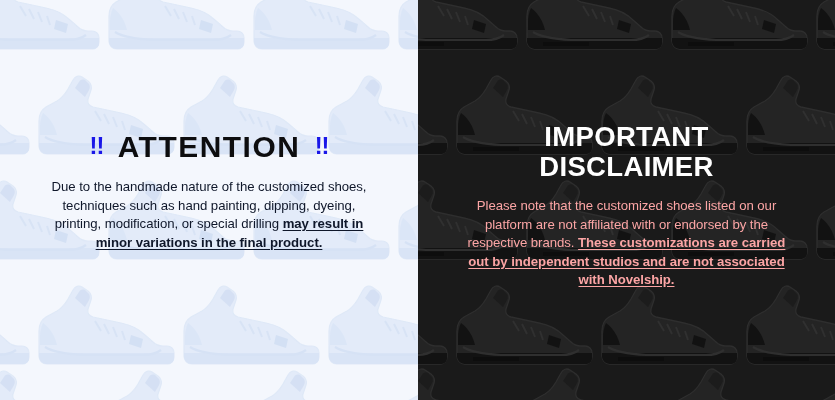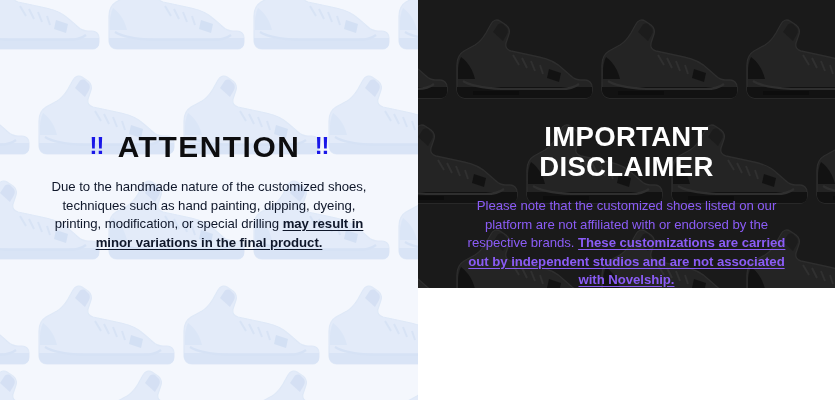--- a/index.html
+++ b/index.html
@@ -27,21 +27,21 @@
     display: flex;
     flex-direction: column;
     align-items: center;
     justify-content: flex-start;
     overflow: hidden;
   }
 
   
   .panel-right {
     width: 417px;
-    height: 288px;
+    height: 400px;
     position: relative;
     background-color: #1a1a1a;
     display: flex;
     flex-direction: column;
     align-items: center;
     justify-content: flex-start;
     overflow: hidden;
   }
 
   .pattern-layer {
@@ -118,21 +118,21 @@
     letter-spacing: 0.3px;
     transform: scaleX(1.02);
   }
 
   .disclaimer-heading .hline { display: block; }
 
   .right-body {
     margin-top: 15px;
     font-size: 13.2px;
     line-height: 18.5px;
-    color: #8b5cf6;
+    color: #fca5a5;
     width: 330px;
     margin-left: auto;
     margin-right: auto;
     letter-spacing: -0.05px;
   }
 
   .right-body .emph {
     font-weight: bold;
     text-decoration: underline;
     text-underline-offset: 2px;

